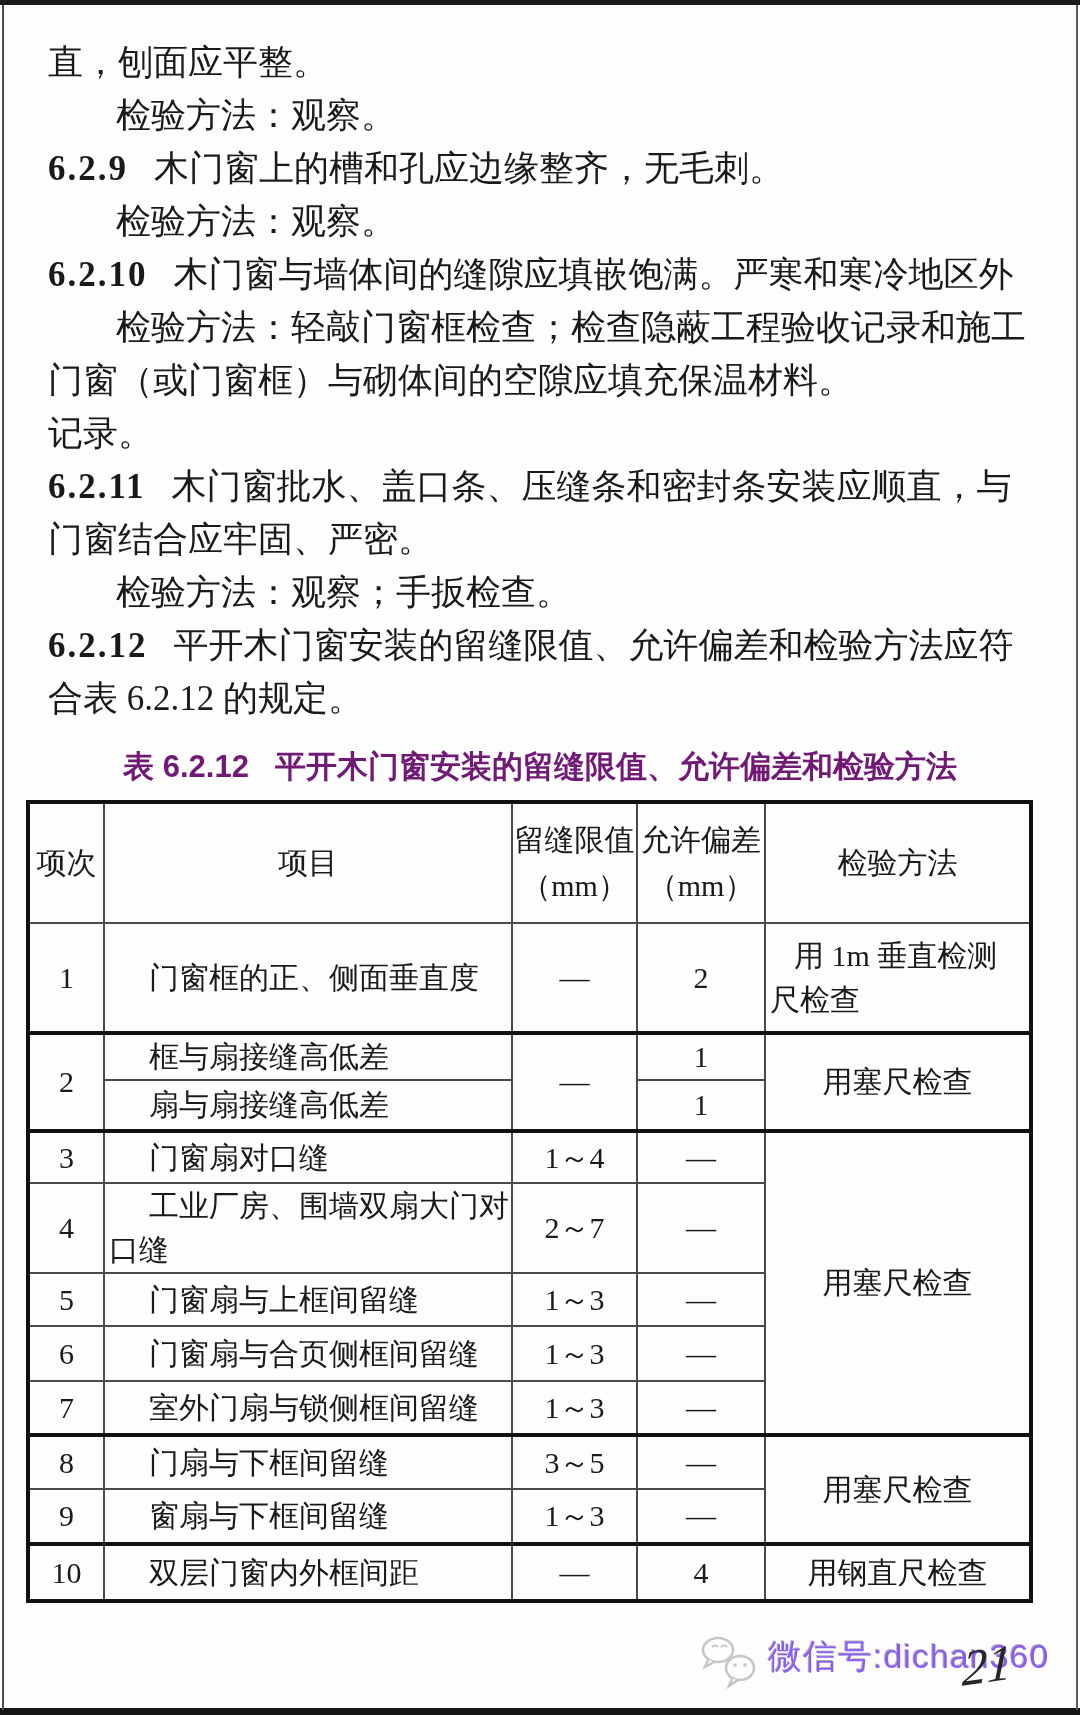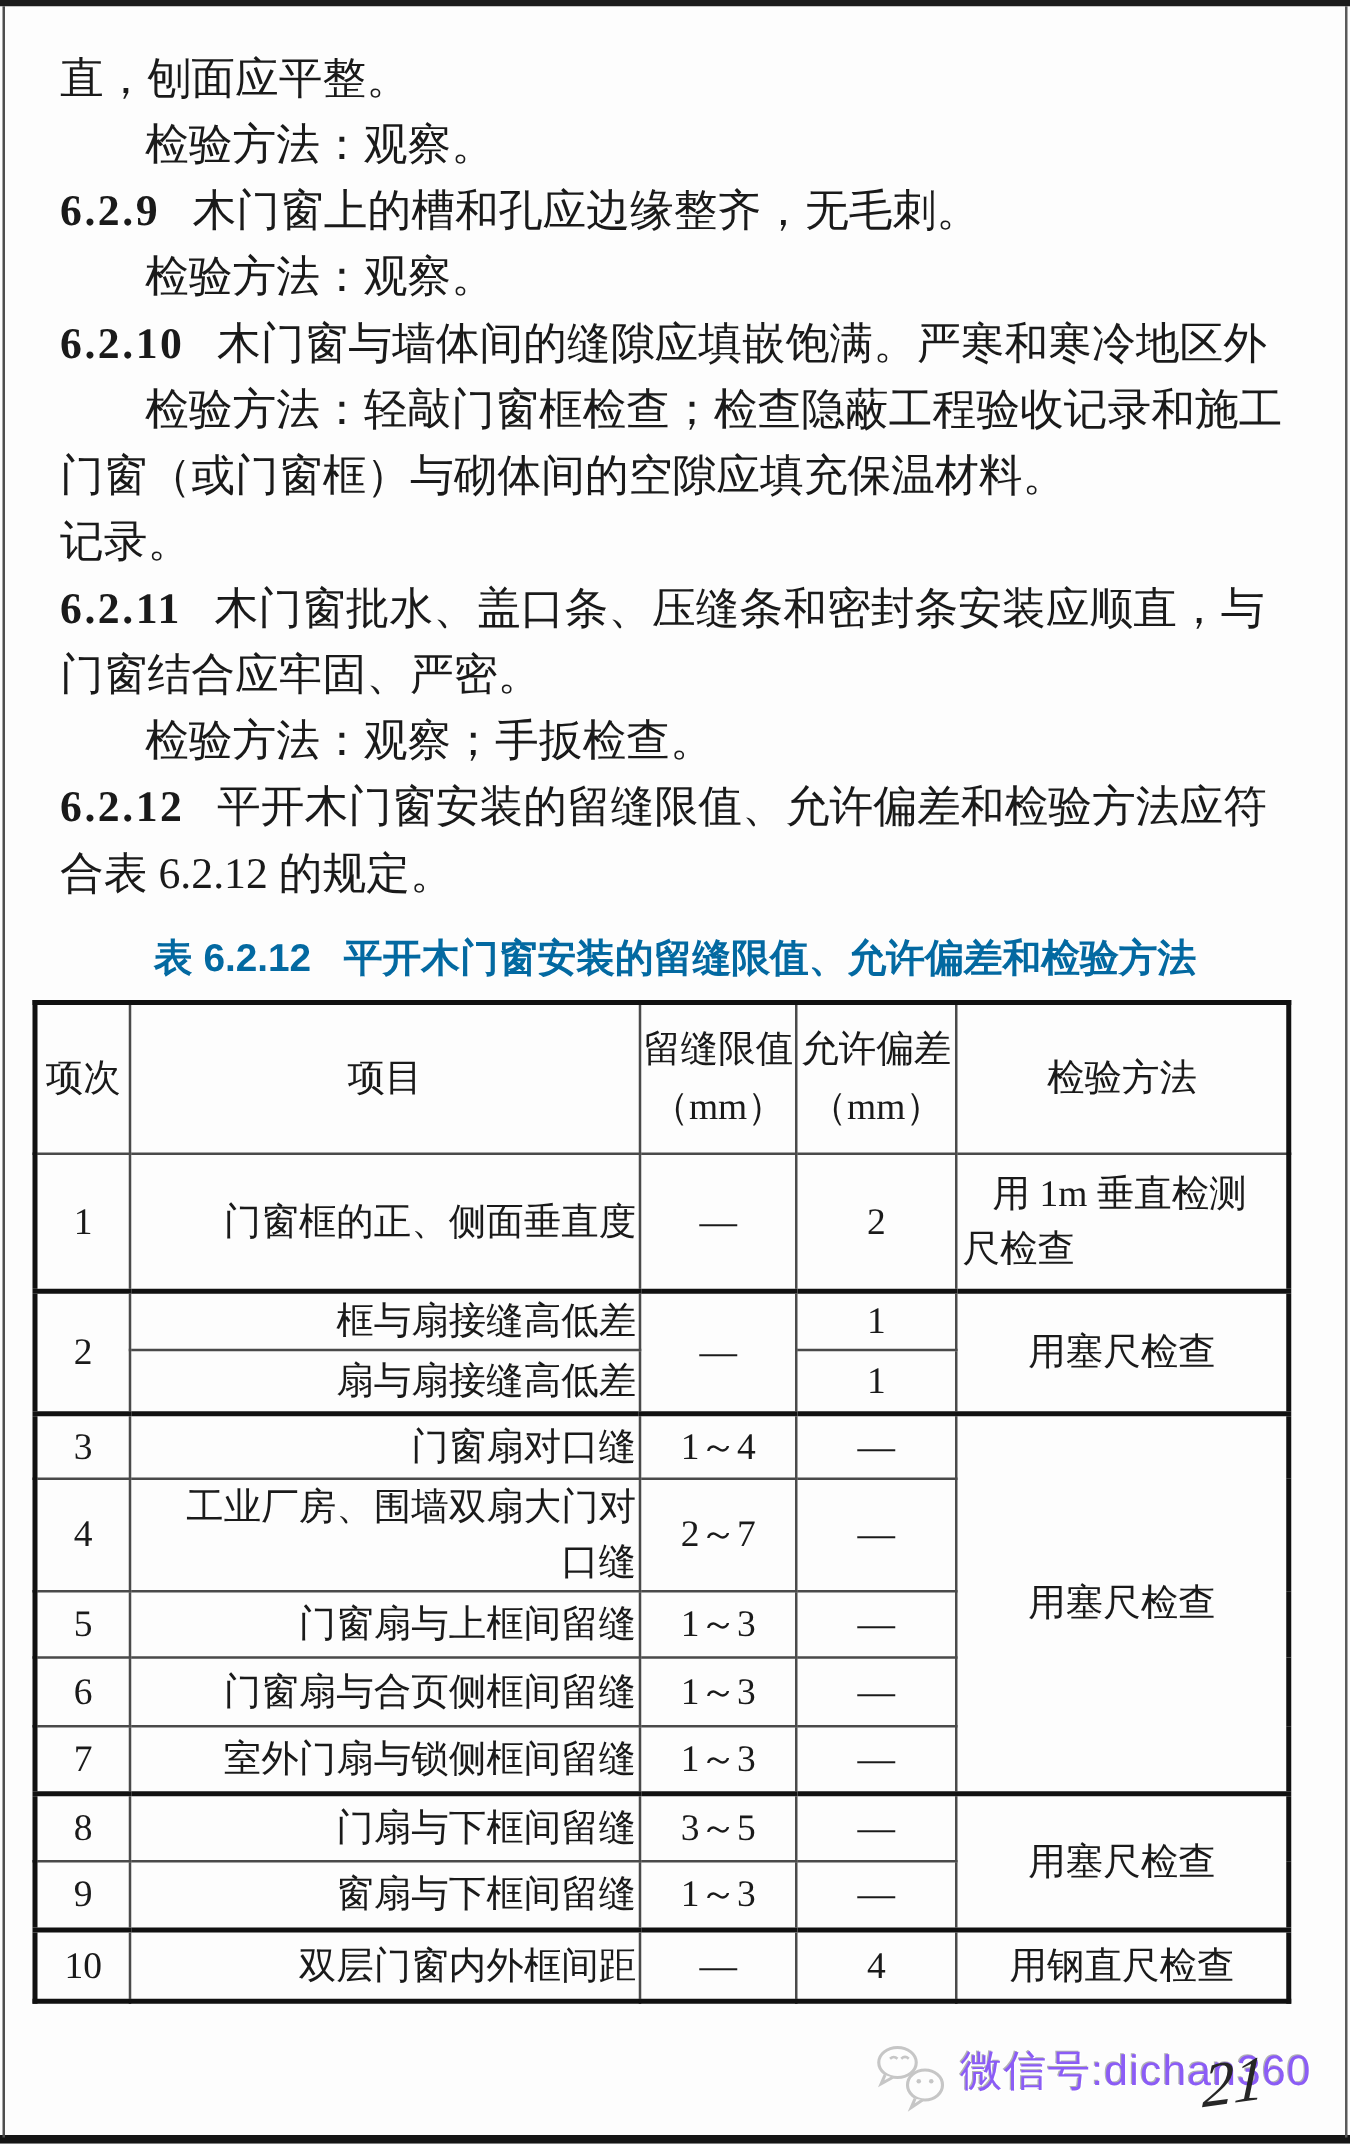--- a/index.html
+++ b/index.html
@@ -18,39 +18,39 @@
   
   .textblock{position:absolute; left:48px; top:36px; width:995px;}
   .line{margin:0; font-size:35px; line-height:53px; white-space:nowrap;}
   .line.indent{padding-left:68px;}
   .clause-num{font-weight:bold; letter-spacing:2px; margin-right:26px;}
 
   
   .caption{
     position:absolute; top:746px; left:0; width:1080px; text-align:center;
     font-family:"Liberation Sans","DejaVu Sans",sans-serif;
-    font-weight:bold; font-size:31px; color:#0369a1;
+    font-weight:bold; font-size:31px; color:#701a75;
   }
   .caption .cap-label{margin-right:26px;}
 
   
   table.spec{
     position:absolute; left:26px; top:800px;
     border-collapse:collapse; table-layout:fixed; width:1003px;
     border:4px solid #111;
     font-size:30px;
   }
   .spec th,.spec td{
     border:2px solid #4a4a4a;
     text-align:center; vertical-align:middle;
     font-weight:normal; line-height:44px; color:#1a1a1a;
     overflow:hidden; padding:0;
   }
   .spec thead th{height:118px; line-height:46px;}
-  .spec td.item{text-align:right; padding:0 2px 0 4px; text-indent:40px;}
+  .spec td.item{text-align:left; padding:0 2px 0 4px; text-indent:40px;}
   .spec td.method-p{text-align:left; padding:0 2px 0 4px; text-indent:24px;}
   tr.rh1{height:110px;} tr.rh2a{height:47px;} tr.rh2b{height:51px;}
   tr.rh3{height:52px;} tr.rh4{height:84px;} tr.rh5{height:53px;}
   tr.rh6{height:55px;} tr.rh7{height:54px;} tr.rh8{height:54px;}
   tr.rh9{height:55px;} tr.rh10{height:57px;}
   tr.thick td{border-bottom-width:4px; border-bottom-color:#111;}
   td.bb-thick{border-bottom-width:4px !important; border-bottom-color:#111 !important;}
 
   
   .watermark{

